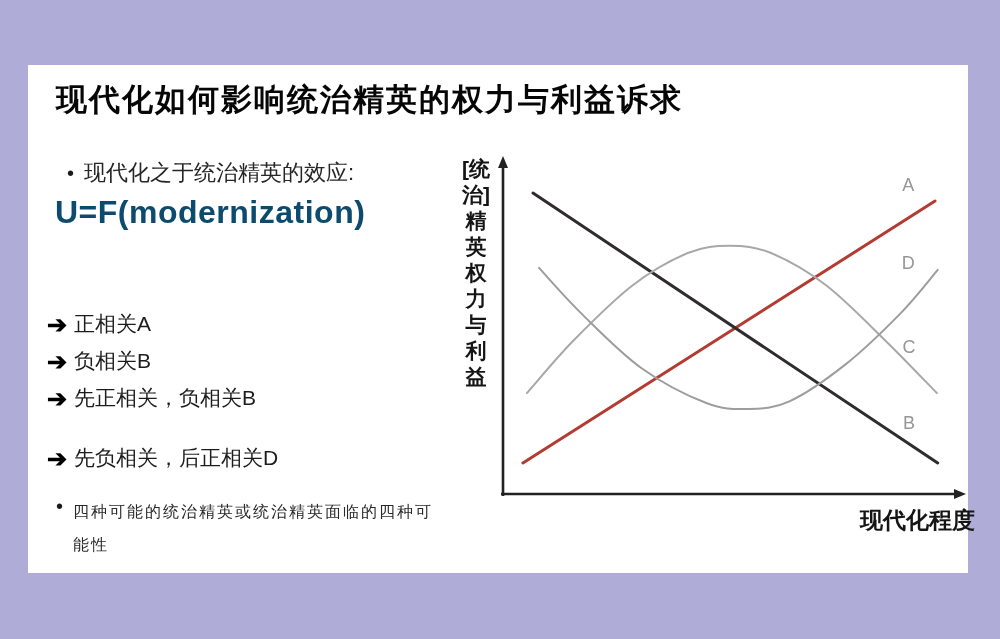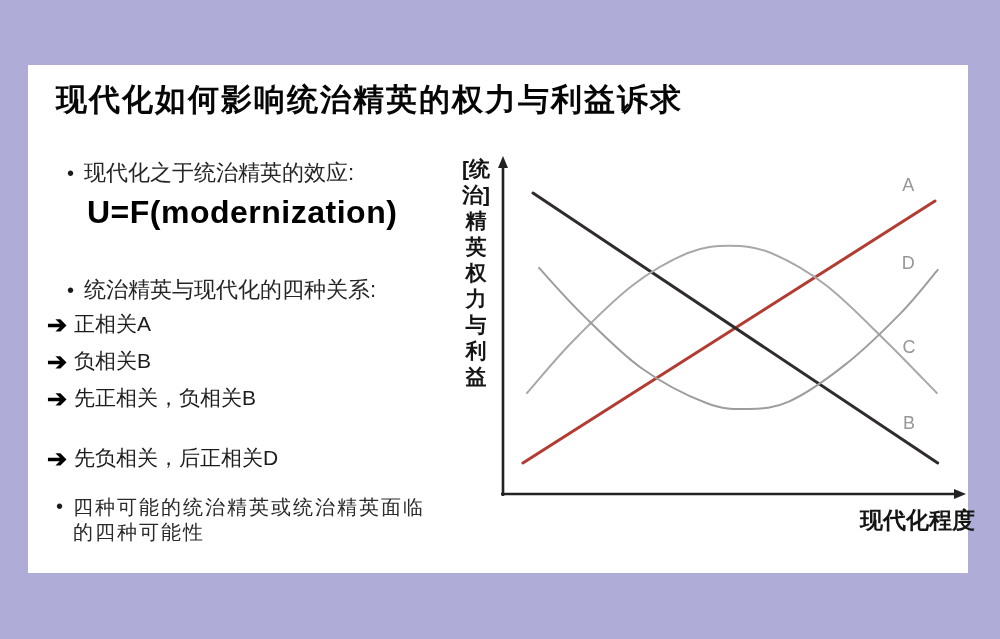--- a/index.html
+++ b/index.html
@@ -19,35 +19,34 @@
     left:56px; top:79px; width:890px;
     font-size:31px; font-weight:bold; letter-spacing:2px;
     color:#060606; white-space:nowrap;
   }
   .bullet-line {
     font-size:22px; line-height:24px; color:#262626; white-space:nowrap;margin-left:11px;
   }
   .dot { font-size:20px; margin-right:10px; color:#1a1a1a; }
   .formula {
     left:55px; top:194px;
-    font-size:32px; font-weight:bold; color:#000000; letter-spacing:0.5px;
+    font-size:32px; font-weight:bold; color:#0c4a6e; letter-spacing:0.5px;
     white-space:nowrap;
-    margin-left:32px;
   }
   .arrow-row {
     font-size:21px; line-height:25px; color:#1c1c1c; white-space:nowrap;
   }
   .arrow-glyph {
     font-size:24px; font-weight:bold; color:#000; margin-right:7px;
     display:inline-block; vertical-align:-2px;
   }
   .conclusion-row { white-space:nowrap; }
   .conclusion-text {
     display:inline-block; width:366px; white-space:normal; vertical-align:top;
-    font-size:20px; line-height:25px; letter-spacing:2px; color:#2a2a2a;font-family:Liberation Serif, serif;
+    font-size:16px; line-height:33px; letter-spacing:2px; color:#2a2a2a;font-family:Liberation Serif, serif;
   }
   .ylabel {
     left:448px; top:156px; width:56px;
     font-size:21px; font-weight:bold; line-height:26px;
     color:#151515; text-align:center;
   }
   .ylabel span { display:block; }
   .xlabel {
     left:860px; top:505px;
     font-size:23px; font-weight:bold; color:#151515; white-space:nowrap;
@@ -62,23 +61,20 @@
   <div class="slide"></div>
 
   <h1 class="abs title">现代化如何影响统治精英的权力与利益诉求</h1>
 
   <div class="abs bullet-line" style="left:56px;top:161px;">
     <span class="dot">•</span><span>现代化之于统治精英的效应:</span>
   </div>
 
   <div class="abs formula">U=F(modernization)</div>
 
-  <div class="abs bullet-line" style="left:56px;top:278px;">
-    <span class="dot">•</span><span>统治精英与现代化的四种关系:</span>
-  </div>
 
   <div class="abs arrow-row" style="left:47px;top:348px;">
     <span class="arrow-glyph">➔</span><span>负相关B</span>
   </div>
   <div class="abs arrow-row" style="left:47px;top:311px;">
     <span class="arrow-glyph">➔</span><span>正相关A</span>
   </div>
   <div class="abs arrow-row" style="left:47px;top:385px;">
     <span class="arrow-glyph">➔</span><span>先正相关，负相关B</span>
   </div>

